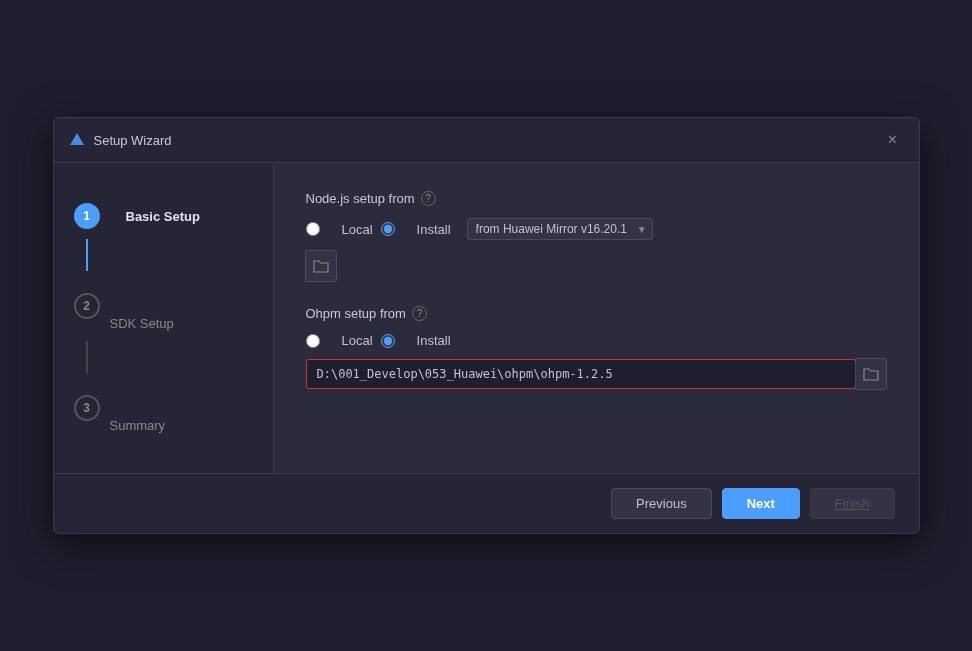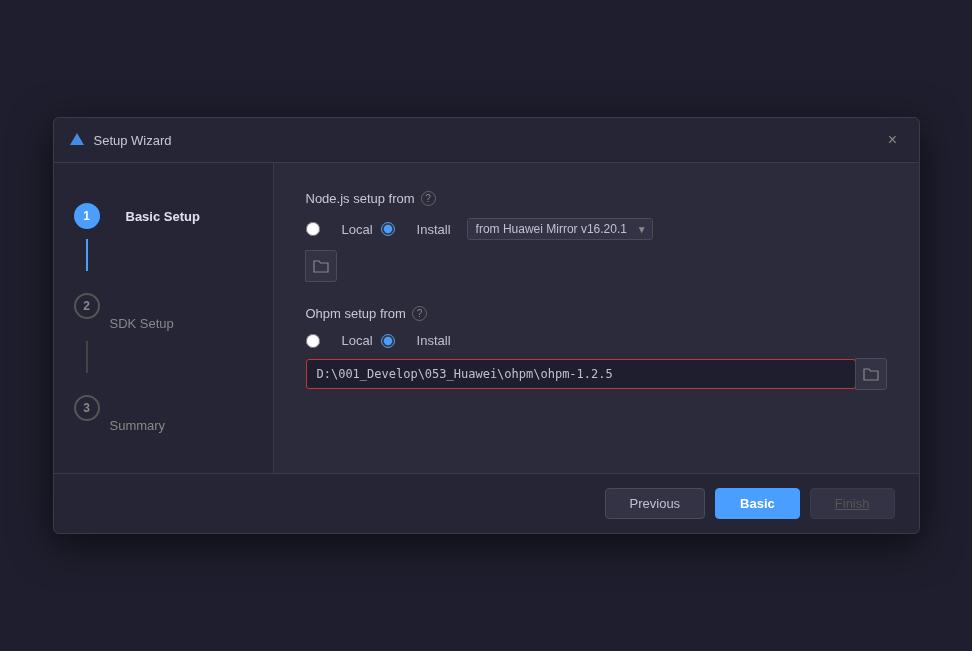--- a/index.html
+++ b/index.html
@@ -385,17 +385,17 @@
             <path d="M1 2h5l1.5 2H15v9H1V2z" stroke="#888" stroke-width="1.2" fill="none"></path>
           </svg>
         </div>
       </div>
 
     </div>
   </div>
 
   <div class="dialog-footer">
     <button class="btn btn-default">Previous</button>
-    <button class="btn btn-primary">Basic</button>
+    <button class="btn btn-primary">Next</button>
     <button class="btn btn-disabled">Finish</button>
   </div>
 
 </div>
 
 </body></html>

